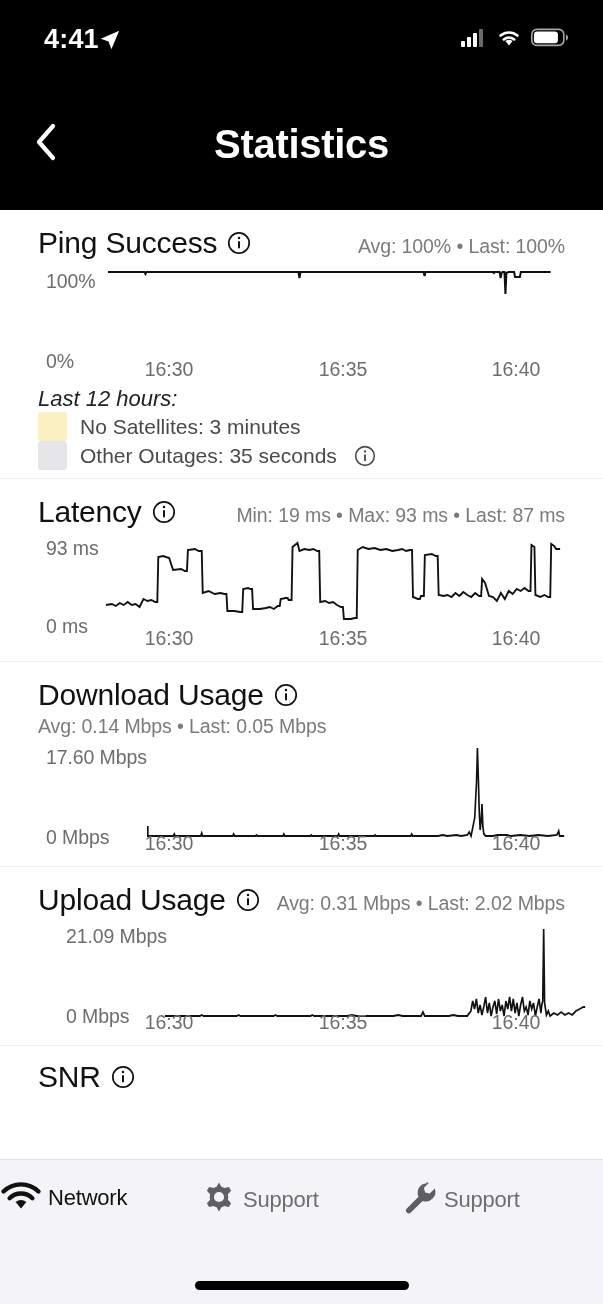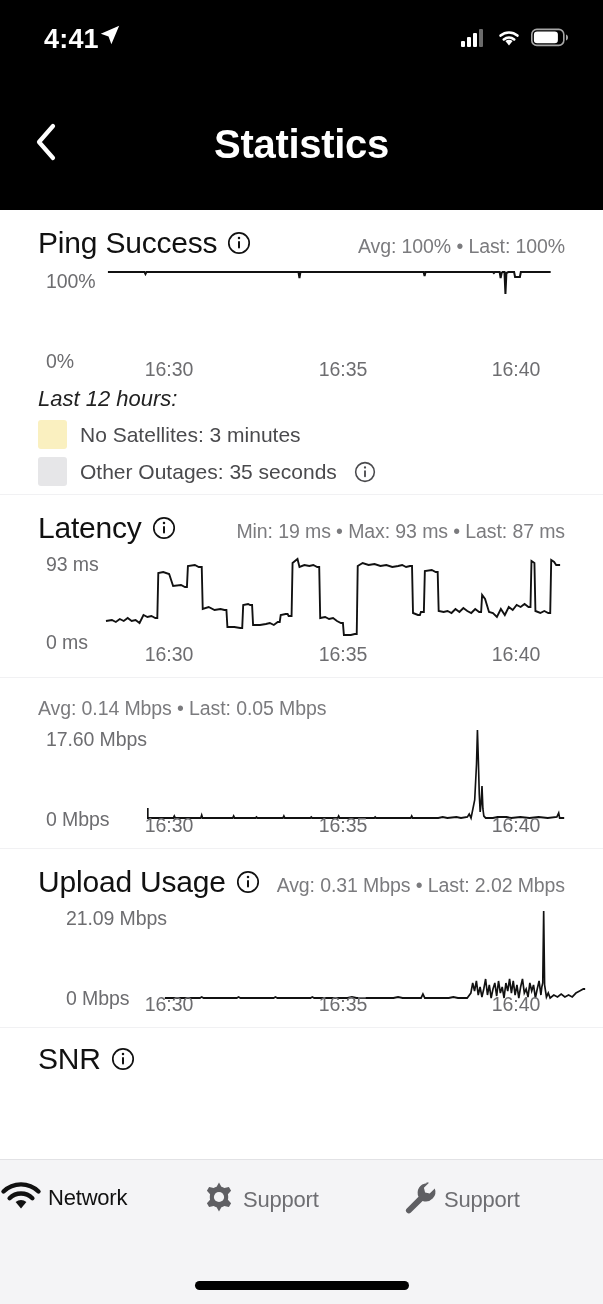--- a/index.html
+++ b/index.html
@@ -10,21 +10,21 @@
     overflow:hidden; position:relative;
     -webkit-font-smoothing:antialiased;
   }
 
   
   .statusbar{
     height:78px; background:#000; color:#fff;
     display:flex; align-items:center; justify-content:space-between;
     padding:0 34px 0 44px;
   }
-  .sb-left{ display:flex; align-items:flex-start; gap:0; }
+  .sb-left{ display:flex; align-items:flex-end; gap:0; }
   .sb-time{ font-size:27px; font-weight:600; letter-spacing:.2px; }
   .sb-right{ display:flex; align-items:center; gap:9px; }
 
   
   .navbar{
     height:132px; background:#000; color:#fff;
     display:flex; align-items:center; position:relative;
   }
   .nav-back{
     position:absolute; left:26px; top:50%; transform:translateY(-50%);
@@ -70,21 +70,21 @@
   }
   .xaxis{
     display:flex; font-size:19.5px; color:#6d6d70; letter-spacing:-.1px;
     position:relative; height:26px;
   }
   .xtick{ position:absolute; transform:translateX(-50%); }
 
   
   .legend-title{ font-size:22px; color:#222; margin-top:2px;font-style:italic; }
   .legend-row{
-    display:flex; align-items:center; gap:13px; margin-top:8px;
+    display:flex; align-items:center; gap:13px; 
     font-size:21px; color:#4a4a4d;
   }
   .swatch{ width:29px; height:29px; border-radius:3px; flex:none; }
 
   
   .tabbar{
     position:absolute; left:0; right:0; bottom:0; height:145px;
     background:#f4f4f6; border-top:1px solid #e2e2e5;
     display:flex; align-items:flex-start; padding-top:20px;
   }
@@ -223,20 +223,30 @@
 
     <div class="xaxis" style="margin-top:-14px;">
       <span class="xtick" style="left:131px;">16:30</span>
       <span class="xtick" style="left:305px;">16:35</span>
       <span class="xtick" style="left:478px;">16:40</span>
     </div>
   </div>
 
   <div class="section">
     <div class="sec-head" style="display:block;">
+      <div class="sec-title">
+        <span>Download Usage</span>
+        <span class="info-ico">
+          <svg width="24" height="24" viewBox="0 0 24 24">
+            <circle cx="12" cy="12" r="10.2" stroke="#111" stroke-width="1.7" fill="none"></circle>
+            <circle cx="12" cy="7.1" r="1.25" fill="#111"></circle>
+            <rect x="11" y="10" width="2" height="7.6" rx="1" fill="#111"></rect>
+          </svg>
+        </span>
+      </div>
       <div class="sec-stats-block">Avg: 0.14 Mbps • Last: 0.05 Mbps</div>
     </div>
 
     <div class="chart-wrap" style="height:112px;">
       <div class="ylab" style="top:4px;">17.60 Mbps</div>
       <div class="ylab" style="top:84px;">0 Mbps</div>
       <svg viewBox="0 0 460 100" preserveAspectRatio="none" style="position:absolute;left:108px;width:420px;height:100px;">
         <path d="M2,94 L2,84 L2,94 L30,94 L31,92 L32,94 L60,94 L61,91 L62,94 L95,94 L96,92 L97,94 L120,94 L121,93 L122,94 L150,94 L151,92 L152,94 L180,94 L181,93 L182,94 L210,94 L211,92 L212,94 L250,94 L251,93 L252,94 L290,94 L291,92 L292,94 L320,94 L325,93 L330,94 L340,93 L345,94 L352,93 L354,90 L356,94 L358,85 L360,76 L362,40 L363,6 L364,36 L365,70 L366,88 L367,80 L368,62 L369,85 L370,92 L372,94 L380,94 L385,93 L395,93 L400,94 L410,93 L420,94 L430,93 L440,94 L450,93 L452,89 L453,94 L458,94" stroke="#111" stroke-width="1.8" fill="none" stroke-linejoin="miter"></path>
       </svg>
     </div>

